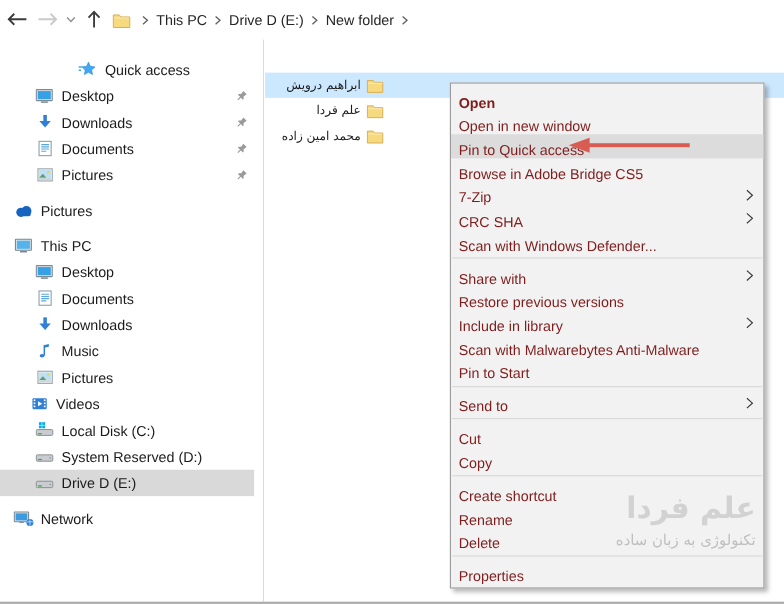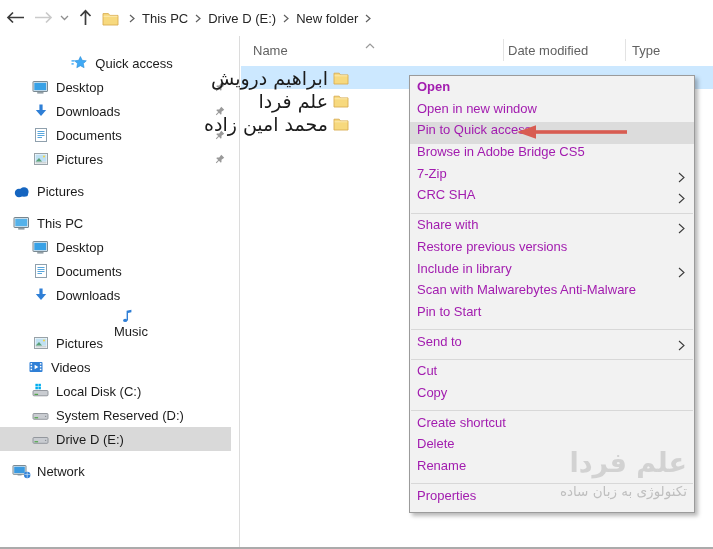--- a/index.html
+++ b/index.html
@@ -29,33 +29,33 @@
   .main{position:absolute;top:36px;left:241px;right:0;bottom:2px;background:#fff;}
   .col-header{position:absolute;top:0;left:0;right:0;height:28px;font-size:13px;color:#616161;}
   .col-label{position:absolute;top:7px;cursor:default;}
   .col-name{left:12px;}
   .col-date{left:267px;}
   .col-type{left:391px;}
   .col-sep{position:absolute;top:3px;width:1px;height:22px;background:#e3e3e3;}
   .sep1{left:262px;} .sep2{left:384px;}
   .sort-caret{position:absolute;left:124px;top:1px;}
   .rows{position:absolute;top:30px;left:0;right:0;}
-  .file-row{height:23px;position:relative;font-size:19px;}
+  .file-row{height:23px;position:relative;font-size:11px;}
   .file-row.selected{background:#cce8ff;}
   .row-content{position:absolute;left:2px;top:0;width:106px;height:23px;
                display:flex;align-items:center;justify-content:flex-end;gap:5px;
                font-family:"DejaVu Sans",sans-serif;}
   .row-name{white-space:nowrap;direction:rtl;}
   .row-folder{flex:none;display:flex;align-items:center;}
   
   .context-menu{position:absolute;left:409px;top:75px;width:286px;box-sizing:border-box;
                 background:#f2f2f2;border:1px solid #9b9b9b;box-shadow:3px 3px 4px rgba(0,0,0,.28);
                 padding:3px 0;z-index:5;}
-  .menu-item{height:21.7px;display:flex;align-items:flex-start;padding:0 9px 0 7px;
-             font-size:13px;color:#a21caf;position:relative;cursor:default;white-space:nowrap;}
+  .menu-item{height:21.7px;display:flex;align-items:flex-end;padding:0 9px 0 7px;
+             font-size:13px;color:#7f1d1d;position:relative;cursor:default;white-space:nowrap;}
   .menu-item.bold{font-weight:bold;}
   .menu-item.hl{background:#dcdcdc;}
   .menu-arrow{position:absolute;right:9px;top:5px;}
   .menu-sep{height:1px;background:#d8d8d8;margin:3.5px 1px;}
   
   .red-arrow{position:absolute;left:516px;top:124px;z-index:6;}
   
   .watermark{position:absolute;right:26px;top:448px;z-index:7;text-align:right;direction:rtl;
              font-family:"DejaVu Sans",sans-serif;pointer-events:none;}
   .wm-title{font-size:27px;font-weight:bold;color:#d2d2d2;line-height:1.1;}
@@ -232,21 +232,21 @@
       </div>
       <div class="side-item" style="padding-left: 31px;">
         <span class="side-icon">
           <svg width="16" height="16">
             <rect x="6.4" y="1.5" width="3.2" height="6.5" fill="#2f7fd6"></rect>
             <path d="M2.8 7 L8 13 L13.2 7 Z" fill="#2f7fd6"></path>
           </svg>
         </span>
         <span class="side-label">Downloads</span>
       </div>
-      <div class="side-item" style="padding-left: 31px; flex-direction: column;">
+      <div class="side-item" style="padding-left: 31px;">
         <span class="side-icon">
           <svg width="16" height="16">
             <path d="M6.6 12.4 L6.6 2.8 L11.4 1.8 L11.4 4.2 L8 5 L8 12.4" fill="#2f7fd6"></path>
             <ellipse cx="5.2" cy="12.4" rx="2.1" ry="1.6" fill="#2f7fd6"></ellipse>
             <ellipse cx="10" cy="11" rx="0" ry="0" fill="#2f7fd6"></ellipse>
           </svg>
         </span>
         <span class="side-label">Music</span>
       </div>
       <div class="side-item" style="padding-left: 31px;">
@@ -321,32 +321,20 @@
             <rect x="5.6" y="10.3" width="4" height="1.1" fill="#7b8a93"></rect>
             <circle cx="15.2" cy="11" r="3.2" fill="#2f7fd6"></circle>
             <path d="M12.4 10.4 H18 M15.2 8.2 V13.8" stroke="#cfe6f8" stroke-width="0.7" fill="none"></path>
           </svg>
         </span>
         <span class="side-label">Network</span>
       </div>
     </div>
 
   <div class="main">
-    <div class="col-header">
-      <span class="sort-caret">
-        <svg width="10" height="6">
-            <path d="M1 5 L5 1 L9 5" stroke="#9a9a9a" fill="none" stroke-width="1.2"></path>
-          </svg>
-      </span>
-      <span class="col-label col-name">Name</span>
-      <span class="col-sep sep1"></span>
-      <span class="col-label col-date">Date modified</span>
-      <span class="col-sep sep2"></span>
-      <span class="col-label col-type">Type</span>
-    </div>
     <div class="rows" id="rows">
         <div class="file-row selected">
           <div class="row-content">
             <span class="row-name">ابراهیم درویش</span>
             <span class="row-folder">
               <svg width="16" height="14" viewBox="0 0 16 14">
                 <path d="M1 2.2 L6.2 2.2 L7.5 3.9 L15 3.9 L15 13 L1 13 Z" fill="#f7d97e" stroke="#d9ae53" stroke-width="0.9"></path>
                 <path d="M1.6 4.8 L14.4 4.8" stroke="#fce9b0" stroke-width="1"></path>
               </svg>
             </span>
@@ -395,20 +383,23 @@
         <span class="menu-arrow"><svg width="7" height="11">
             <path d="M1 1 L6 5.5 L1 10" stroke="#3c3c3c" fill="none" stroke-width="1.1"></path>
           </svg></span>
       </div>
       <div class="menu-item">
         <span>CRC SHA</span>
         <span class="menu-arrow"><svg width="7" height="11">
             <path d="M1 1 L6 5.5 L1 10" stroke="#3c3c3c" fill="none" stroke-width="1.1"></path>
           </svg></span>
       </div>
+      <div class="menu-item">
+        <span>Scan with Windows Defender...</span>
+      </div>
       <div class="menu-sep"></div>
       <div class="menu-item">
         <span>Share with</span>
         <span class="menu-arrow"><svg width="7" height="11">
             <path d="M1 1 L6 5.5 L1 10" stroke="#3c3c3c" fill="none" stroke-width="1.1"></path>
           </svg></span>
       </div>
       <div class="menu-item">
         <span>Restore previous versions</span>
       </div>
@@ -436,24 +427,24 @@
         <span>Cut</span>
       </div>
       <div class="menu-item">
         <span>Copy</span>
       </div>
       <div class="menu-sep"></div>
       <div class="menu-item">
         <span>Create shortcut</span>
       </div>
       <div class="menu-item">
+        <span>Rename</span>
+      </div>
+      <div class="menu-item">
         <span>Delete</span>
-      </div>
-      <div class="menu-item">
-        <span>Rename</span>
       </div>
       <div class="menu-sep"></div>
       <div class="menu-item">
         <span>Properties</span>
       </div>
     </div>
 
   <span class="red-arrow">
     <svg width="112" height="16">
         <polygon points="1,8 20,1.2 20,14.8" fill="#d85c52"></polygon>

